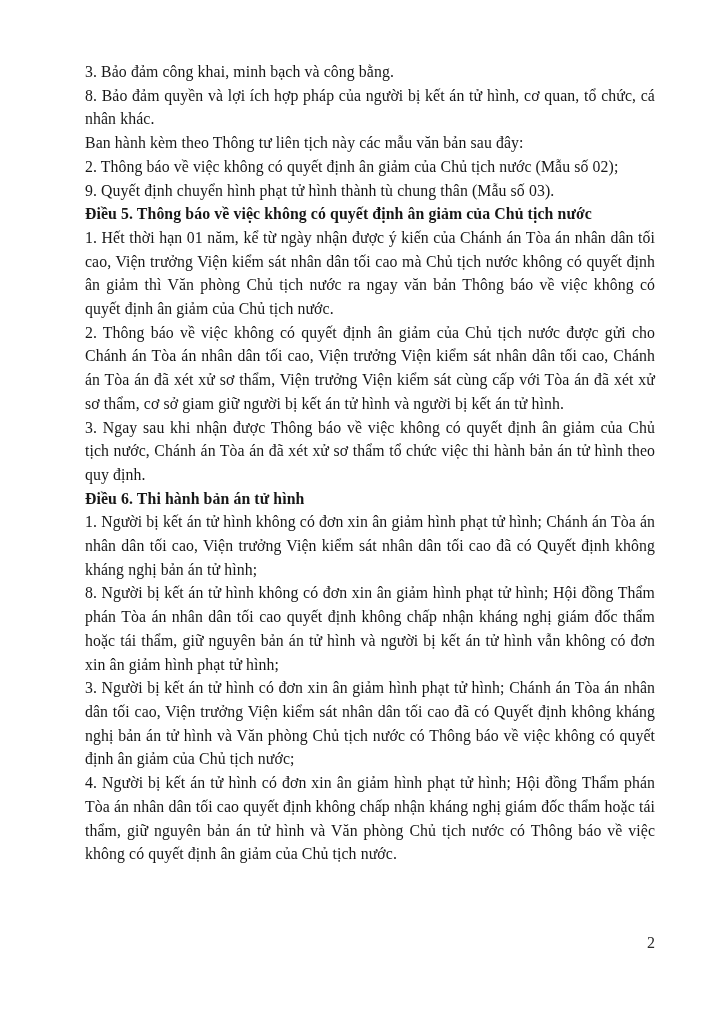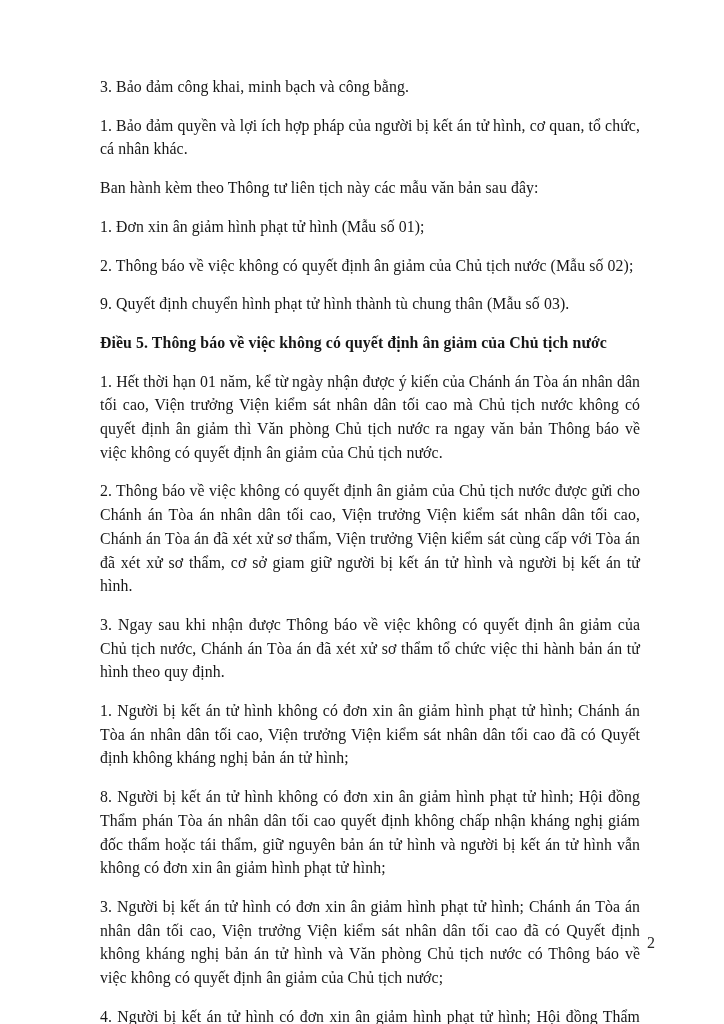--- a/index.html
+++ b/index.html
@@ -16,21 +16,21 @@
     font-family: "Liberation Serif", "DejaVu Serif", serif;
     color: #171717;
   }
   .content {
     position: absolute;
     left: 85px;
     top: 60px;
     width: 570px;
   }
   .para {
-    margin: 15px;
+    margin: 0;
     font-size: 15.8px;
     line-height: 23.7px;
     text-align: justify;
     letter-spacing: 0.1px;
   }
   .para.heading {
     font-weight: bold;
     text-align: left;
   }
   .page-number {
@@ -41,28 +41,28 @@
     line-height: 20px;
     color: #2a2a2a;
   }
 </style>
 </head>
 <body>
 
 <div class="page">
   <div class="content" id="document-content">
       <p class="para normal">3. Bảo đảm công khai, minh bạch và công bằng.</p>
-      <p class="para normal">1. Bảo đảm quyền và lợi ích hợp pháp của người bị kết án tử hình, cơ quan, tổ chức, cá nhân khác.</p>
+      <p class="para normal">8. Bảo đảm quyền và lợi ích hợp pháp của người bị kết án tử hình, cơ quan, tổ chức, cá nhân khác.</p>
       <p class="para normal">Ban hành kèm theo Thông tư liên tịch này các mẫu văn bản sau đây:</p>
-      <p class="para normal">1. Đơn xin ân giảm hình phạt tử hình (Mẫu số 01);</p>
       <p class="para normal">2. Thông báo về việc không có quyết định ân giảm của Chủ tịch nước (Mẫu số 02);</p>
       <p class="para normal">9. Quyết định chuyển hình phạt tử hình thành tù chung thân (Mẫu số 03).</p>
       <p class="para heading">Điều 5. Thông báo về việc không có quyết định ân giảm của Chủ tịch nước</p>
       <p class="para normal">1. Hết thời hạn 01 năm, kể từ ngày nhận được ý kiến của Chánh án Tòa án nhân dân tối cao, Viện trưởng Viện kiểm sát nhân dân tối cao mà Chủ tịch nước không có quyết định ân giảm thì Văn phòng Chủ tịch nước ra ngay văn bản Thông báo về việc không có quyết định ân giảm của Chủ tịch nước.</p>
       <p class="para normal">2. Thông báo về việc không có quyết định ân giảm của Chủ tịch nước được gửi cho Chánh án Tòa án nhân dân tối cao, Viện trưởng Viện kiểm sát nhân dân tối cao, Chánh án Tòa án đã xét xử sơ thẩm, Viện trưởng Viện kiểm sát cùng cấp với Tòa án đã xét xử sơ thẩm, cơ sở giam giữ người bị kết án tử hình và người bị kết án tử hình.</p>
       <p class="para normal">3. Ngay sau khi nhận được Thông báo về việc không có quyết định ân giảm của Chủ tịch nước, Chánh án Tòa án đã xét xử sơ thẩm tổ chức việc thi hành bản án tử hình theo quy định.</p>
+      <p class="para heading">Điều 6. Thi hành bản án tử hình</p>
       <p class="para normal">1. Người bị kết án tử hình không có đơn xin ân giảm hình phạt tử hình; Chánh án Tòa án nhân dân tối cao, Viện trưởng Viện kiểm sát nhân dân tối cao đã có Quyết định không kháng nghị bản án tử hình;</p>
       <p class="para normal">8. Người bị kết án tử hình không có đơn xin ân giảm hình phạt tử hình; Hội đồng Thẩm phán Tòa án nhân dân tối cao quyết định không chấp nhận kháng nghị giám đốc thẩm hoặc tái thẩm, giữ nguyên bản án tử hình và người bị kết án tử hình vẫn không có đơn xin ân giảm hình phạt tử hình;</p>
       <p class="para normal">3. Người bị kết án tử hình có đơn xin ân giảm hình phạt tử hình; Chánh án Tòa án nhân dân tối cao, Viện trưởng Viện kiểm sát nhân dân tối cao đã có Quyết định không kháng nghị bản án tử hình và Văn phòng Chủ tịch nước có Thông báo về việc không có quyết định ân giảm của Chủ tịch nước;</p>
       <p class="para normal">4. Người bị kết án tử hình có đơn xin ân giảm hình phạt tử hình; Hội đồng Thẩm phán Tòa án nhân dân tối cao quyết định không chấp nhận kháng nghị giám đốc thẩm hoặc tái thẩm, giữ nguyên bản án tử hình và Văn phòng Chủ tịch nước có Thông báo về việc không có quyết định ân giảm của Chủ tịch nước.</p>
     </div>
   <div class="page-number">2</div>
 </div>
 
 </body></html>

